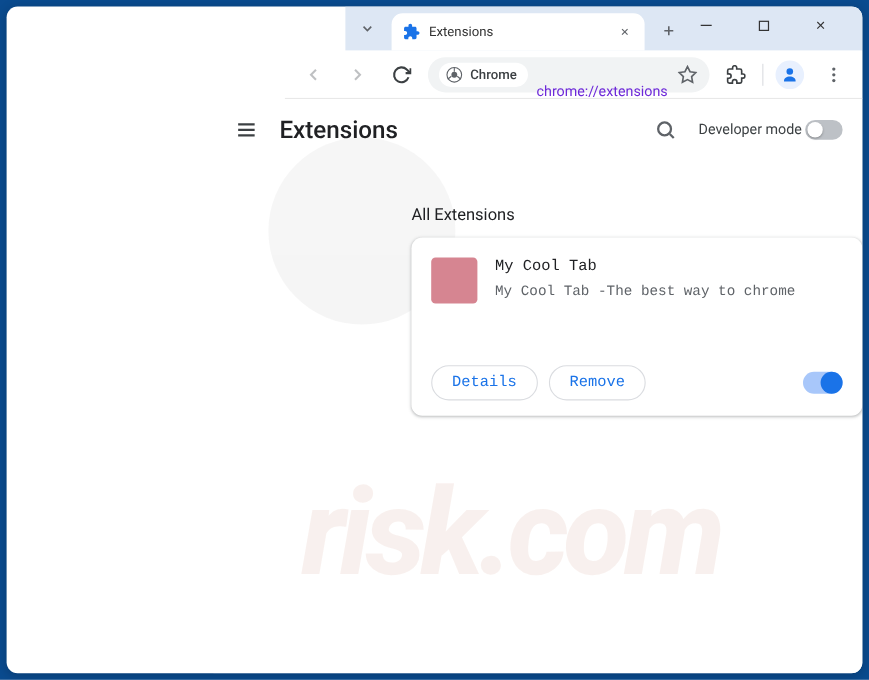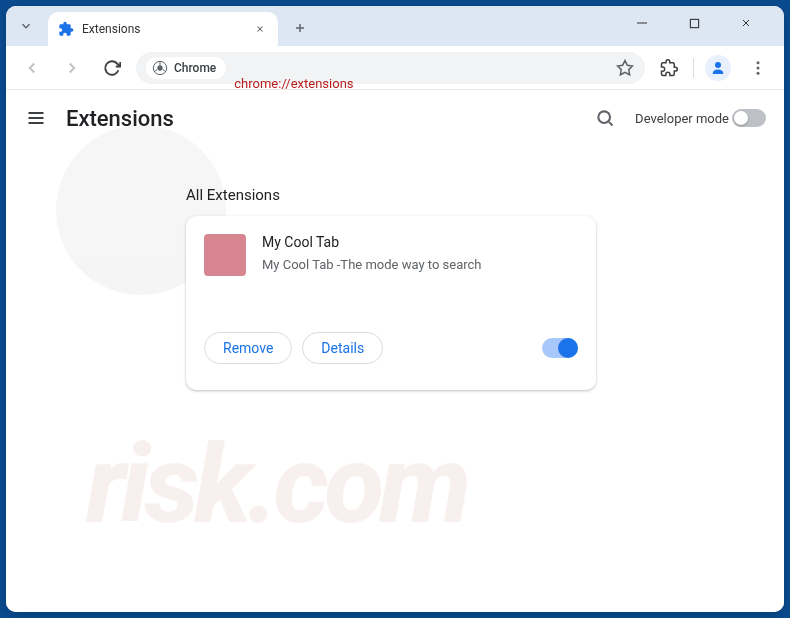--- a/index.html
+++ b/index.html
@@ -13,20 +13,21 @@
     .window {
       background: #fff;
       border-radius: 10px;
       margin: 6px;
       width: 778px;
       height: 606px;
       overflow: hidden;
       display: flex;
       flex-direction: column;
       box-shadow: 0 2px 10px rgba(0,0,0,0.2);
+      align-items: flex-end;
     }
     
     .tab-bar {
       background: #dde7f4;
       height: 40px;
       display: flex;
       align-items: flex-end;
       padding-left: 8px;
       padding-right: 8px;
     }
@@ -85,21 +86,21 @@
       border-radius: 12px;
       padding: 3px 10px 3px 6px;
       display: flex;
       align-items: center;
       gap: 6px;
       font-size: 12px;
       font-weight: 500;
       color: #3c4043;
     }
     .chrome-chip-icon { width: 16px; height: 16px; }
-    .url-text { font-size: 13px; color: #b91c1c; margin-top: 32px; }
+    .url-text { font-size: 13px; color: #6d28d9; margin-top: 32px; }
     .omni-icon { width: 20px; height: 20px; margin-left: auto; display:flex; align-items:center; justify-content:center; cursor:pointer;}
     .toolbar-icon { width: 32px; height: 32px; display:flex; align-items:center; justify-content:center; cursor:pointer; border-radius: 50%;}
     .profile-icon { width: 26px; height: 26px; border-radius: 50%; background: #e8f0fe; display:flex; align-items:center; justify-content:center;}
     .divider { width: 1px; height: 20px; background: #dadce0; }
     
     .page {
       flex: 1;
       background: #fff;
       position: relative;
       overflow: hidden;
@@ -159,21 +160,22 @@
       font-size: 15px;
       color: #202124;
       margin-bottom: 12px;
       font-weight: 400;
     }
     .ext-card {
       width: 410px;
       background: #fff;
       border-radius: 10px;
       box-shadow: 0 1px 3px rgba(60,64,67,0.25), 0 1px 2px rgba(60,64,67,0.1);
-      padding: 18px 18px 26px 18px;
+      padding: 18px 18px 14px 18px;
+      font-family: Liberation Mono, monospace;
     }
     .ext-top { display: flex; gap: 16px; min-height: 90px;}
     .ext-icon {
       width: 42px; height: 42px; border-radius: 4px;
       background: #d68591;
       flex-shrink: 0;
       display: flex; align-items: center; justify-content: center;
       color: #fff; font-size: 9px;
     }
     .ext-info { flex: 1; }
@@ -342,24 +344,24 @@
       </div>
     </div>
 
     <div class="content">
       <div class="section-title">All Extensions</div>
       <div class="ext-card">
         <div class="ext-top">
           <div class="ext-icon"></div>
           <div class="ext-info">
             <div class="ext-name">My Cool Tab</div>
-            <div class="ext-desc">My Cool Tab -The mode way to search</div>
+            <div class="ext-desc">My Cool Tab -The best way to chrome</div>
           </div>
         </div>
         <div class="ext-bottom">
+          <button class="pill-btn">Details</button>
           <button class="pill-btn">Remove</button>
-          <button class="pill-btn">Details</button>
           <div class="toggle-on-wrap"></div>
         </div>
       </div>
     </div>
   </div>
 </div>
 
 </body></html>

